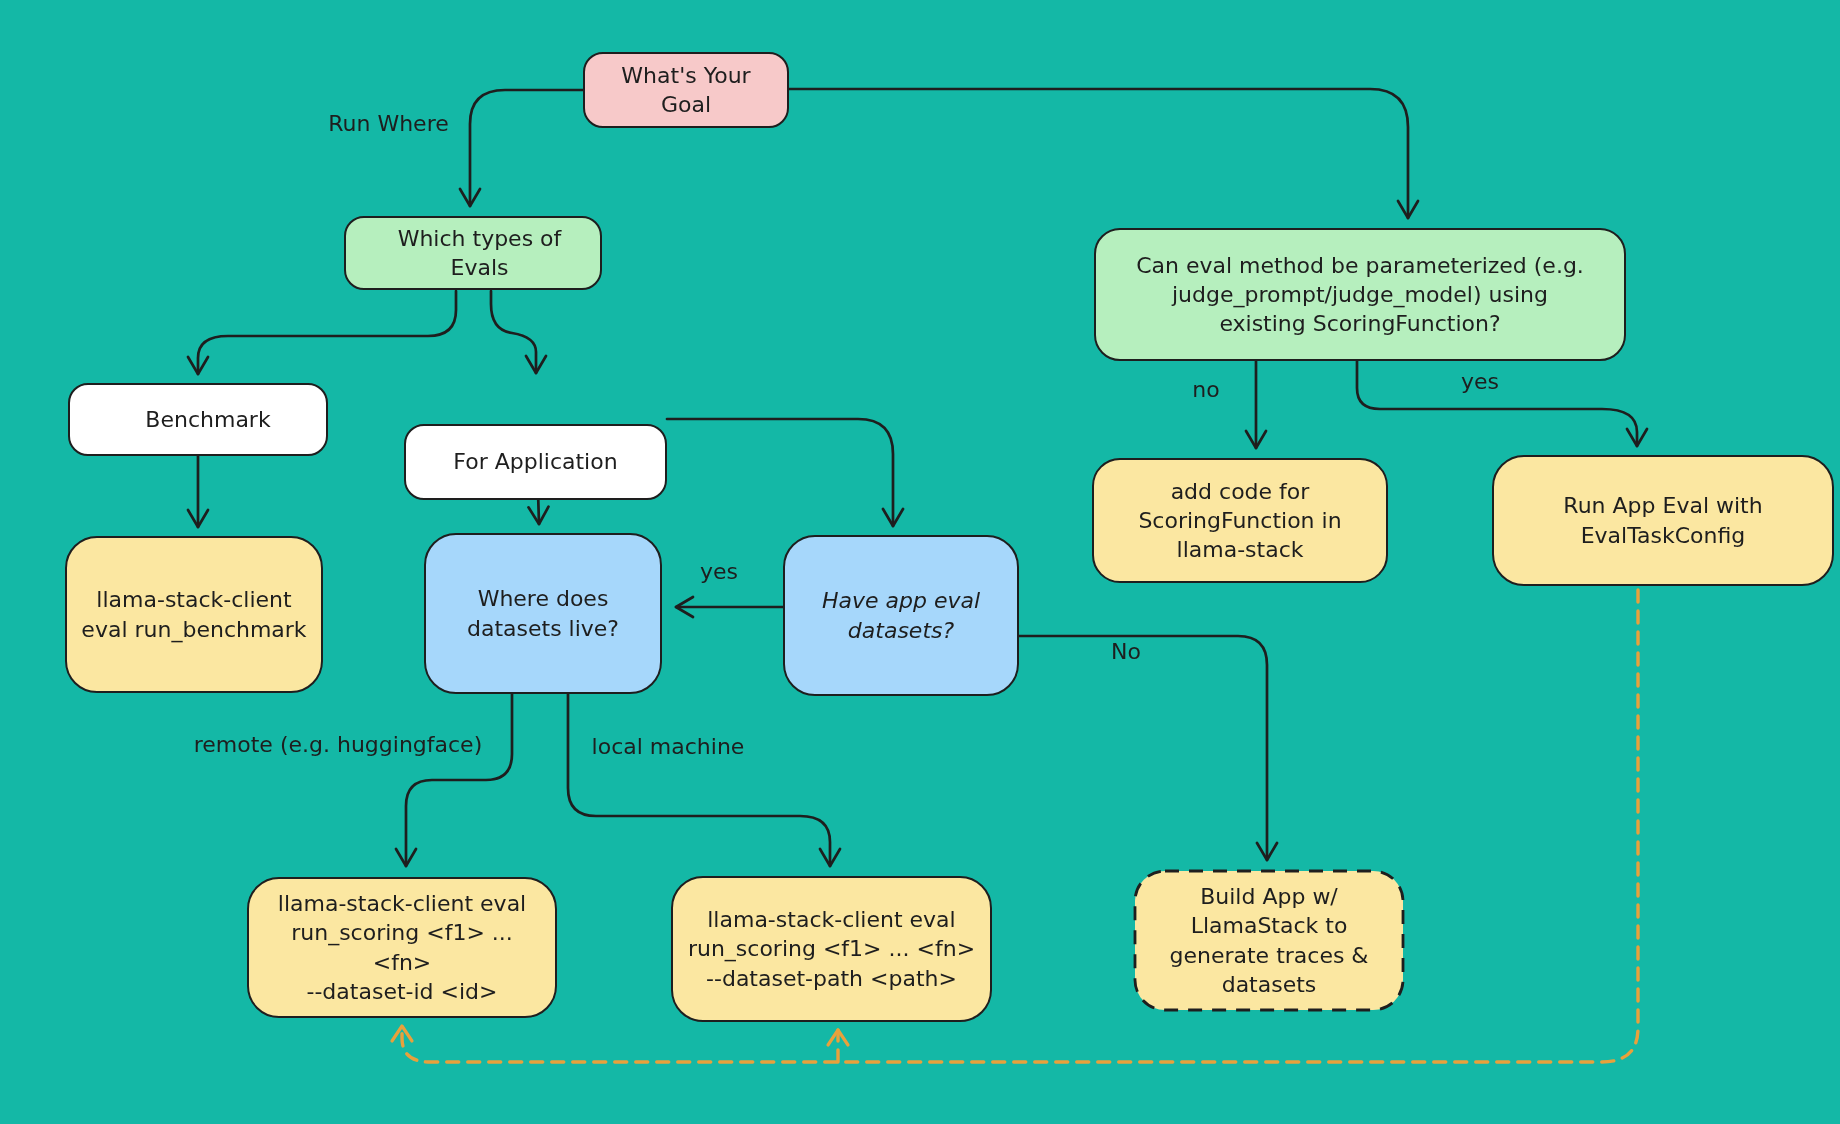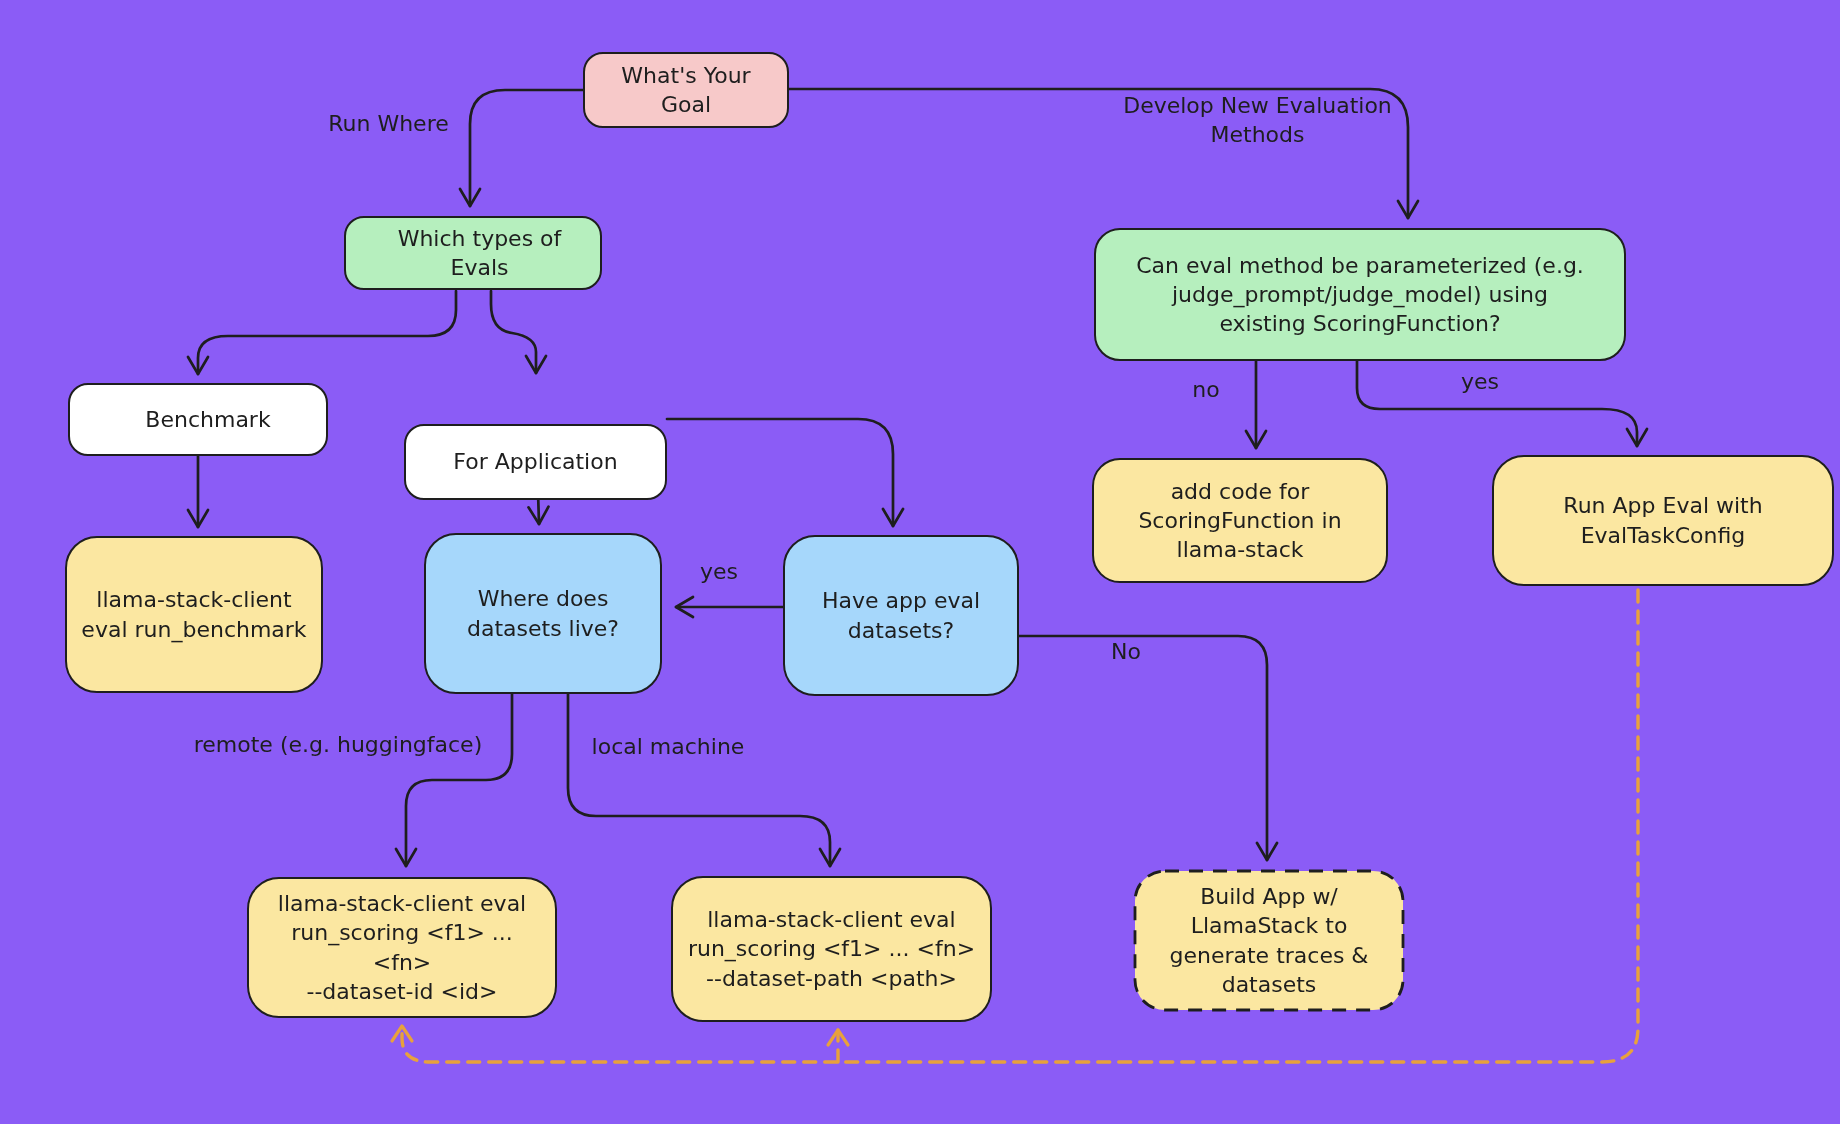--- a/index.html
+++ b/index.html
@@ -42,21 +42,21 @@
   .l-nohave{left:1096px;top:638px;width:60px;}
   .l-remote{left:148px;top:731px;width:380px;}
   .l-local{left:578px;top:733px;width:180px;}
   
   .edge{fill:none;stroke:#1e1e1e;stroke-width:2.7px;stroke-linecap:round;}
   .edge-orange{fill:none;stroke:#e8a13c;stroke-width:3.4px;stroke-linecap:round;stroke-dasharray:12 9;}
 </style>
 </head>
 <body>
 
-<div id="canvas" style="background-color: #8b5cf6;">
+<div id="canvas" style="background-color: #14b8a6;">
 
   <svg id="edges" viewBox="0 0 1840 1124" xmlns="http://www.w3.org/2000/svg">
     <defs>
       <marker id="ab" markerUnits="userSpaceOnUse" markerWidth="30" markerHeight="30" viewBox="0 0 30 30" refX="24" refY="15" orient="auto-start-reverse">
         <path d="M7 5 L24 15 L7 25" fill="none" stroke="#1e1e1e" stroke-width="2.7" stroke-linecap="round" stroke-linejoin="round"></path>
       </marker>
       <marker id="ao" markerUnits="userSpaceOnUse" markerWidth="30" markerHeight="30" viewBox="0 0 30 30" refX="24" refY="15" orient="auto-start-reverse">
         <path d="M9 5 L24 15 L9 25" fill="none" stroke="#e8a13c" stroke-width="3.2" stroke-linecap="round" stroke-linejoin="round"></path>
       </marker>
     </defs>
@@ -84,21 +84,21 @@
   <div class="node n-goal" style="background-color: rgb(247, 201, 201);">What's Your
 Goal</div>
   <div class="node n-which" style="background-color: rgb(182, 239, 190); padding-left: 23px;">Which types of
 Evals</div>
   <div class="node n-benchmark" style="background-color: rgb(255, 255, 255);">Benchmark</div>
   <div class="node n-forapp" style="background-color: rgb(255, 255, 255); margin-top: 42px;">For Application</div>
   <div class="node n-runbench" style="background-color: rgb(251, 231, 161);">llama-stack-client
 eval run_benchmark</div>
   <div class="node n-wheredata" style="background-color: rgb(166, 215, 251);">Where does
 datasets live?</div>
-  <div class="node n-havedata" style="background-color: rgb(166, 215, 251);">Have app eval
+  <div class="node n-havedata" style="background-color: rgb(166, 215, 251); font-style: italic;">Have app eval
 datasets?</div>
   <div class="node n-canparam" style="background-color: rgb(182, 239, 190);">Can eval method be parameterized (e.g.
 judge_prompt/judge_model) using
 existing ScoringFunction?</div>
   <div class="node n-addcode" style="background-color: rgb(251, 231, 161);">add code for
 ScoringFunction in
 llama-stack</div>
   <div class="node n-runappeval" style="background-color: rgb(251, 231, 161);">Run App Eval with
 EvalTaskConfig</div>
   <div class="node n-scoringid" style="background-color: rgb(251, 231, 161);">llama-stack-client eval
@@ -106,22 +106,20 @@
 --dataset-id &lt;id&gt;</div>
   <div class="node n-scoringpath" style="background-color: rgb(251, 231, 161);">llama-stack-client eval
 run_scoring &lt;f1&gt; ... &lt;fn&gt;
 --dataset-path &lt;path&gt;</div>
   <div class="node n-buildapp">Build App w/
 LlamaStack to
 generate traces &amp;
 datasets</div>
 
   <div class="elabel l-runevals">Run Where</div>
-  <div class="elabel l-develop">Develop New Evaluation
-Methods</div>
   <div class="elabel l-no">no</div>
   <div class="elabel l-yesparam">yes</div>
   <div class="elabel l-yeshave">yes</div>
   <div class="elabel l-nohave">No</div>
   <div class="elabel l-remote">remote (e.g. huggingface)</div>
   <div class="elabel l-local">local machine</div>
 
 </div>
 
 </body></html>

